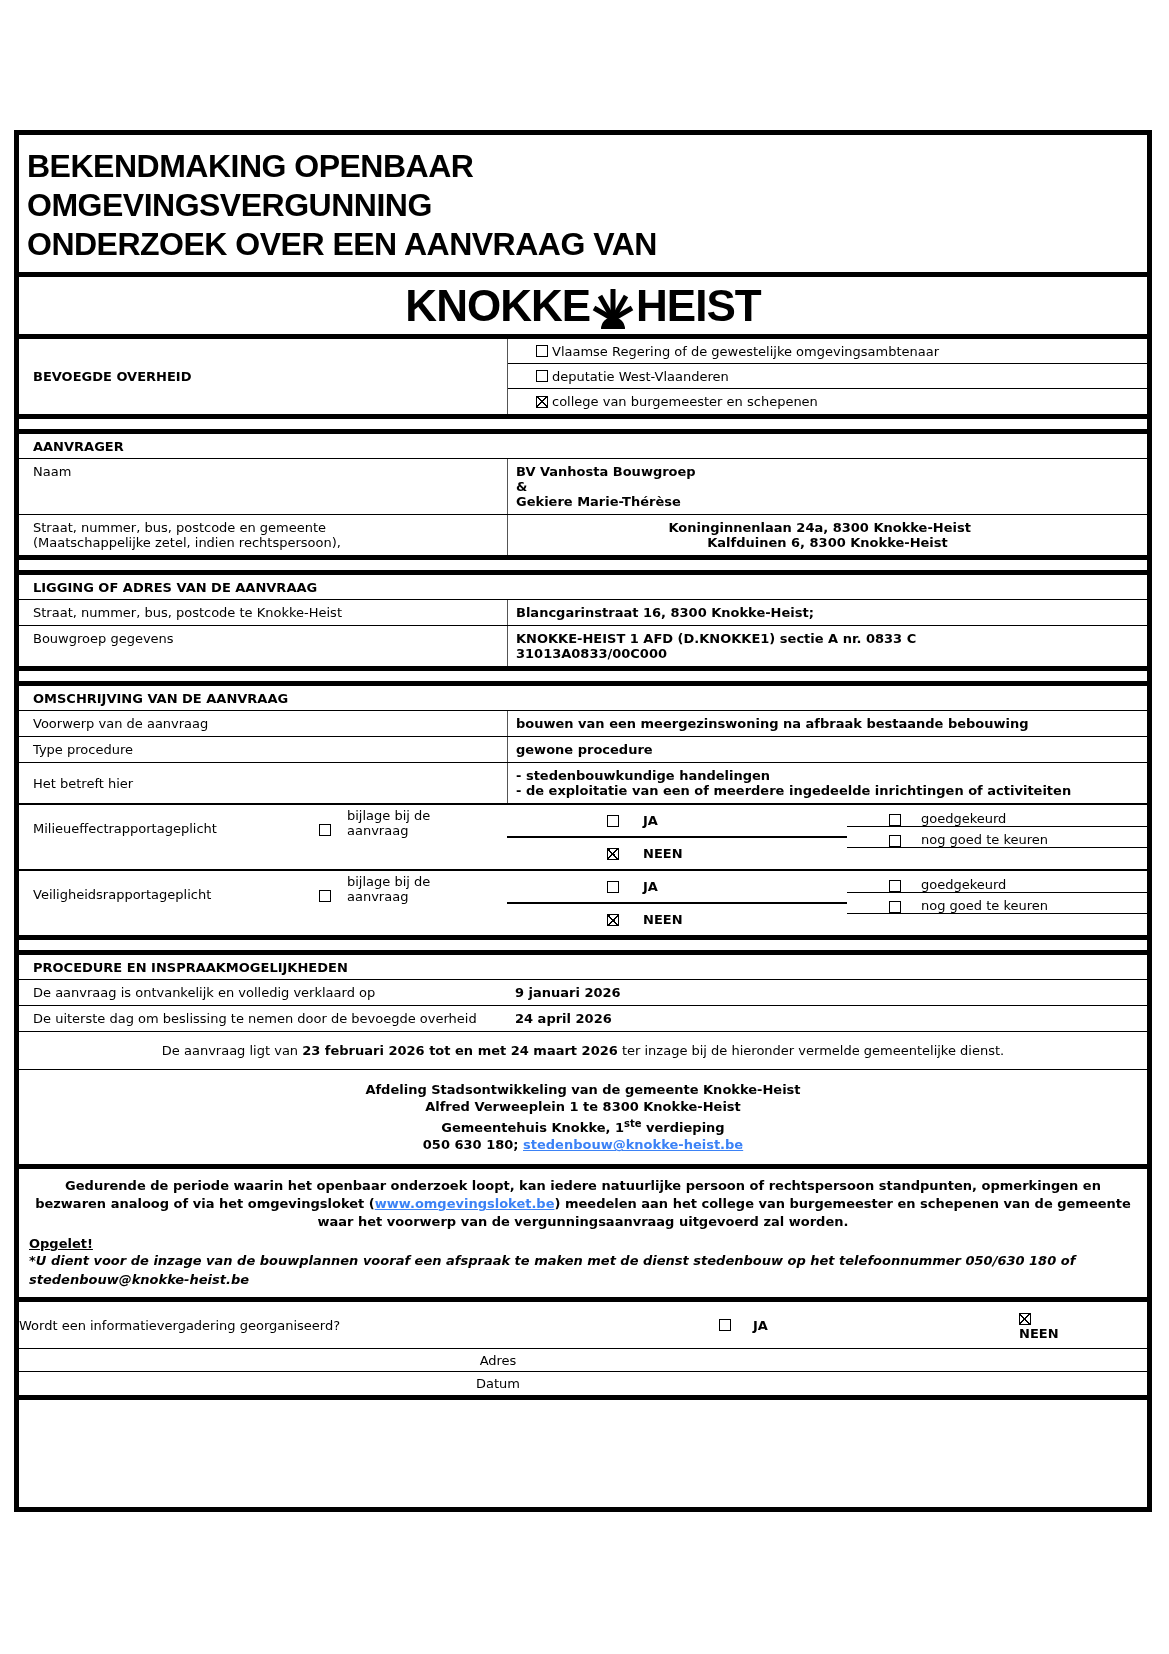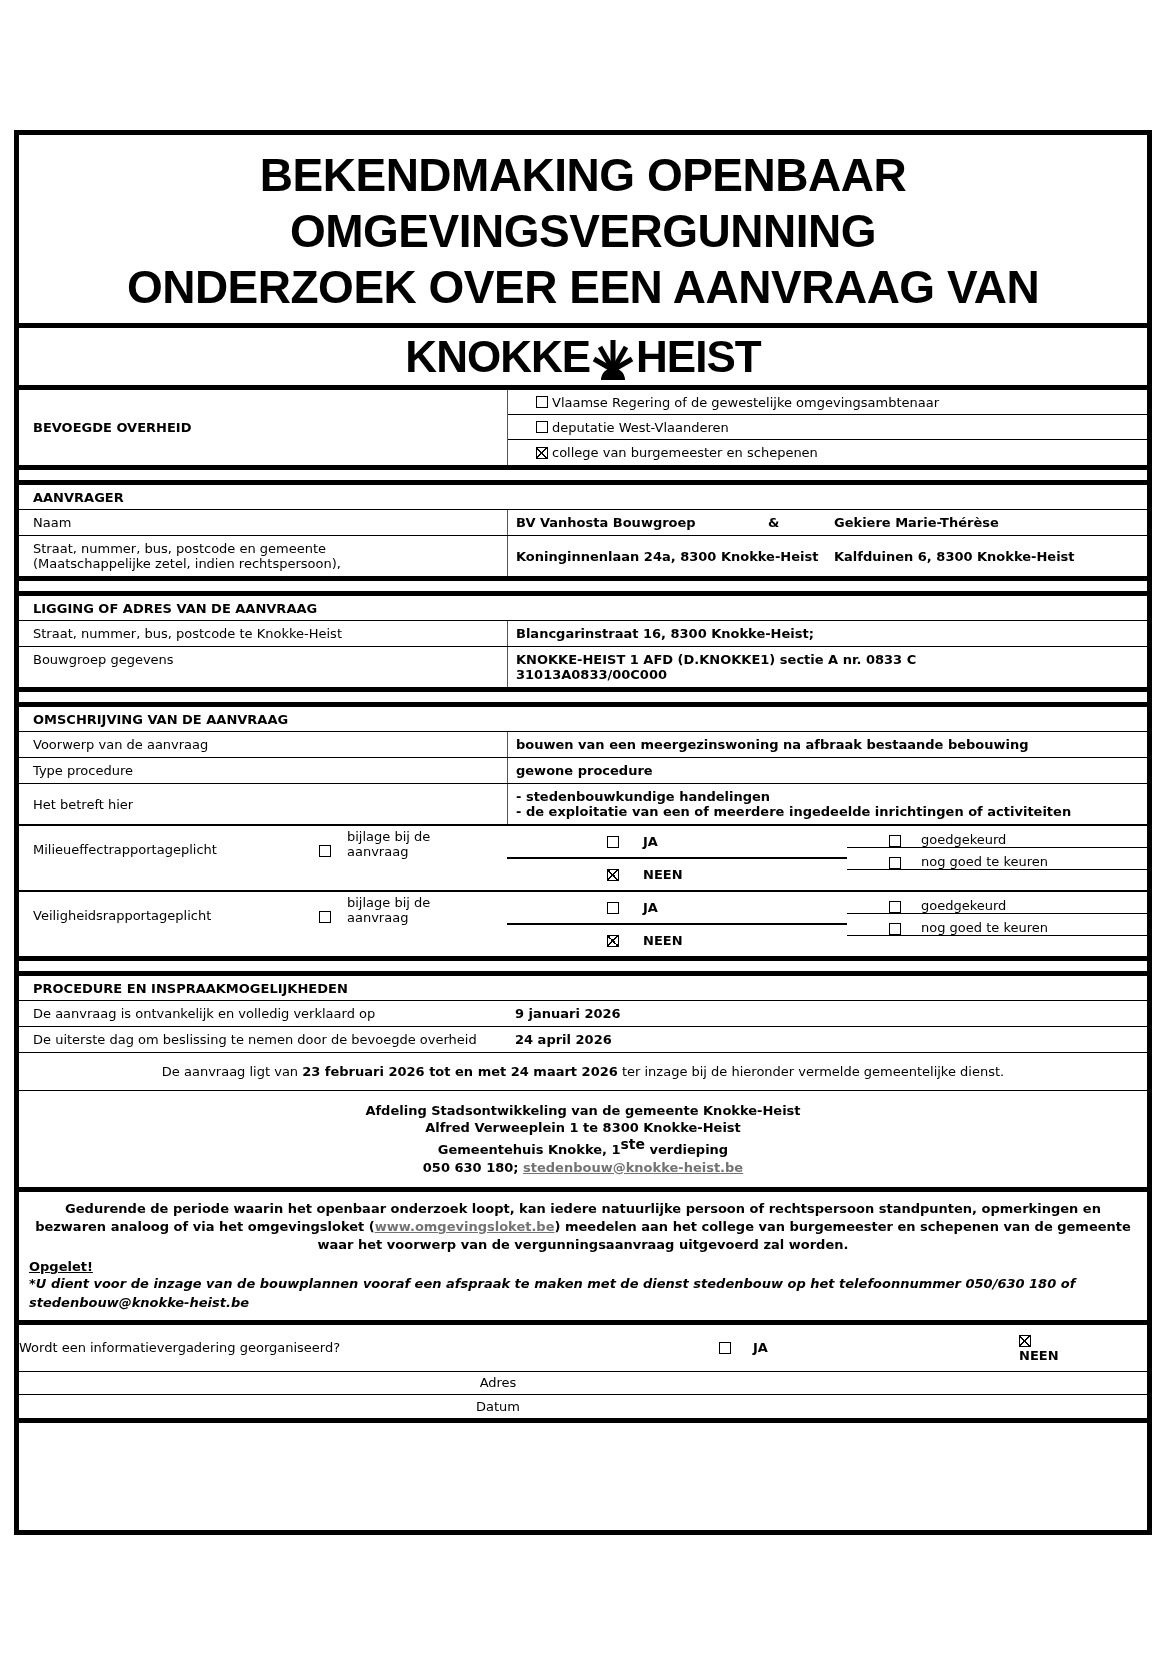--- a/index.html
+++ b/index.html
@@ -11,39 +11,39 @@
   .doc {
     position:absolute; left:14px; top:130px; width:1138px;
     border:5px solid #000; background:#fff;
   }
   .b { font-weight:700; }
   .bt5 { border-top:5px solid #000; }
   .spacer { height:15px; border-top:5px solid #000; background:#fff; }
 
   
   .title {
-    text-align:center; font-family:"Liberation Sans", sans-serif;
-    font-weight:800; font-size:46px; line-height:1.22; letter-spacing:-0.5px;
+    text-align:left; font-family:"Liberation Sans", sans-serif;
+    font-weight:800; font-size:32px; line-height:1.22; letter-spacing:-0.5px;
     padding:12px 8px 8px 8px;
     border-radius:29px;
   }
   
   .logo-row {
     display:flex; justify-content:center; align-items:center; height:62px;
     font-family:"Liberation Sans", sans-serif; font-weight:700;
     font-size:44px; letter-spacing:-1px;
   }
   .logo-glyph { width:42px; height:46px; margin:0 2px; display:inline-block; }
 
   
   .hdr-row { font-weight:700; padding:5px 8px 4px 14px; }
   .row { display:flex; border-top:1px solid #000;justify-content:flex-end; }
   .lbl { width:488px; padding:5px 10px 5px 14px; }
   .val { flex:1; border-left:1px solid #555; padding:5px 8px; font-weight:700; }
-  .split { display:flex; }
+  .split { display:flex;flex-direction:column; }
   .split .c1 { width:252px; }
   .split .amp { width:66px; }
 
   
   .cb {
     display:inline-block; width:12px; height:12px; border:1.5px solid #000;
     flex:none; background:#fff;
   }
   .cb.checked {
     background:
@@ -71,22 +71,22 @@
   .rap-mid { flex:1; display:flex; flex-direction:column; }
   .rap-mid .half { flex:1; display:flex; align-items:center; gap:24px; padding-left:100px; font-weight:700; }
   .rap-mid .half.top { border-bottom:2px solid #000; }
   .rap-r { width:300px; display:flex; flex-direction:column; }
   .rap-r .rr { flex:1; display:flex; align-items:flex-end; gap:20px; padding-left:42px; }
   .rap-r .rr.lined { border-bottom:1.5px solid #000; }
 
   
   .crow { border-top:1px solid #000; text-align:center; padding:11px 10px; }
   .dienst { line-height:17px; font-weight:700; }
-  a.link { color:#737373; font-weight:700; text-decoration:underline; }
-  sup { font-size:14px;margin-top:12px; }
+  a.link { color:#3b82f6; font-weight:700; text-decoration:underline; }
+  sup { font-size:10px;margin-top:12px; }
 
   
   .bezwaar { padding:8px 10px 8px 10px; }
   .bezwaar .para { text-align:center; font-weight:700; line-height:18px; }
   .opgelet { font-weight:700; text-decoration:underline; margin-top:5px; }
   .note { font-weight:700; font-style:italic; line-height:19px; }
 
   
   .iv-row { display:flex; align-items:center; min-height:47px; border-bottom:1px solid #000; }
   .iv-q { width:700px; }

